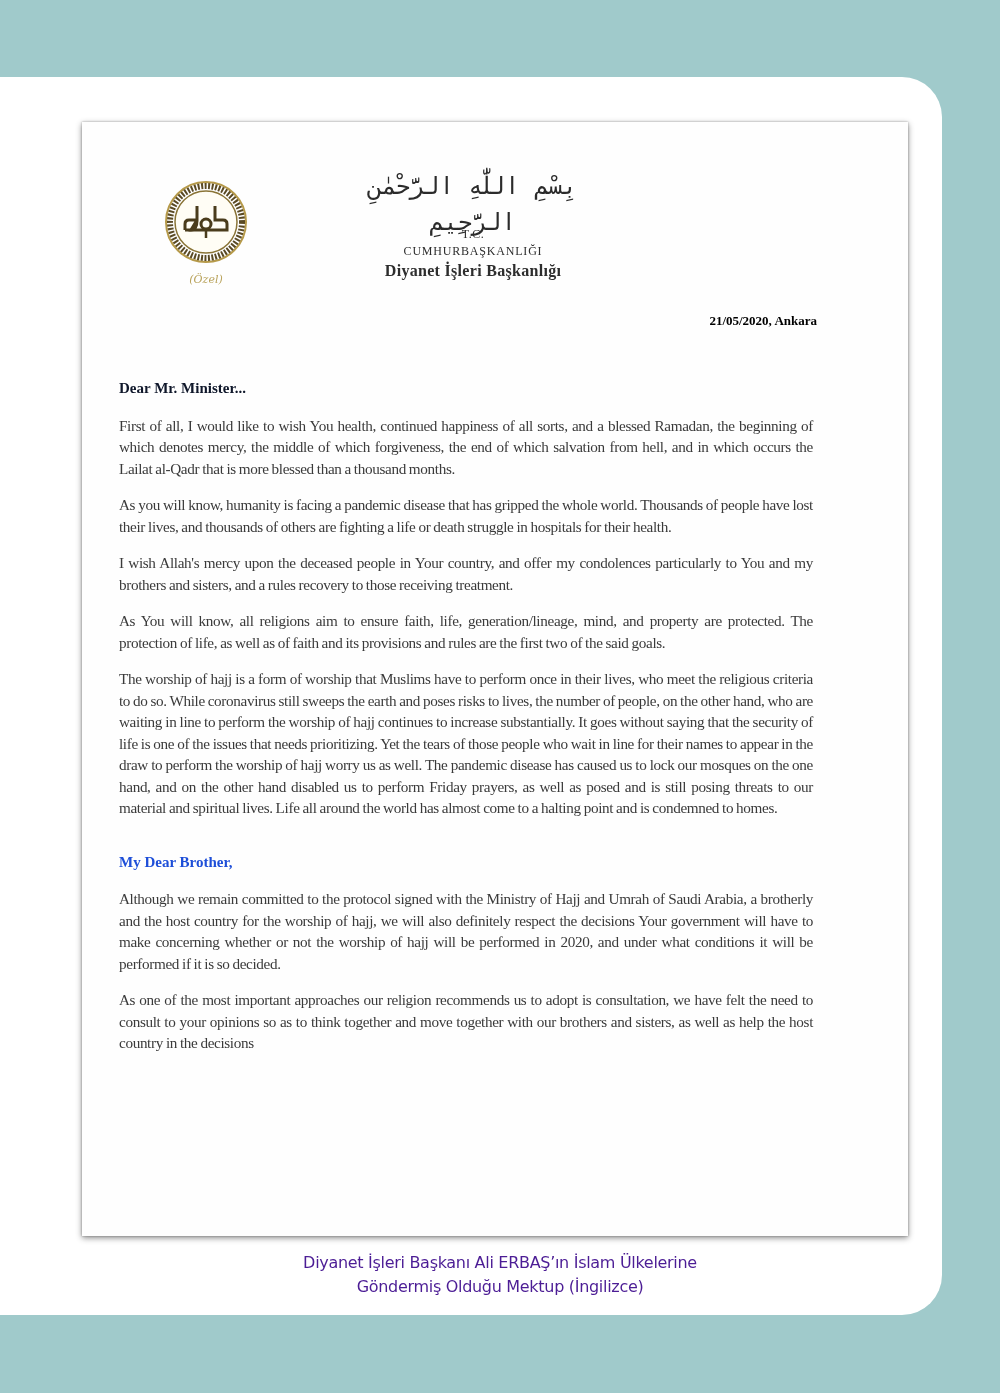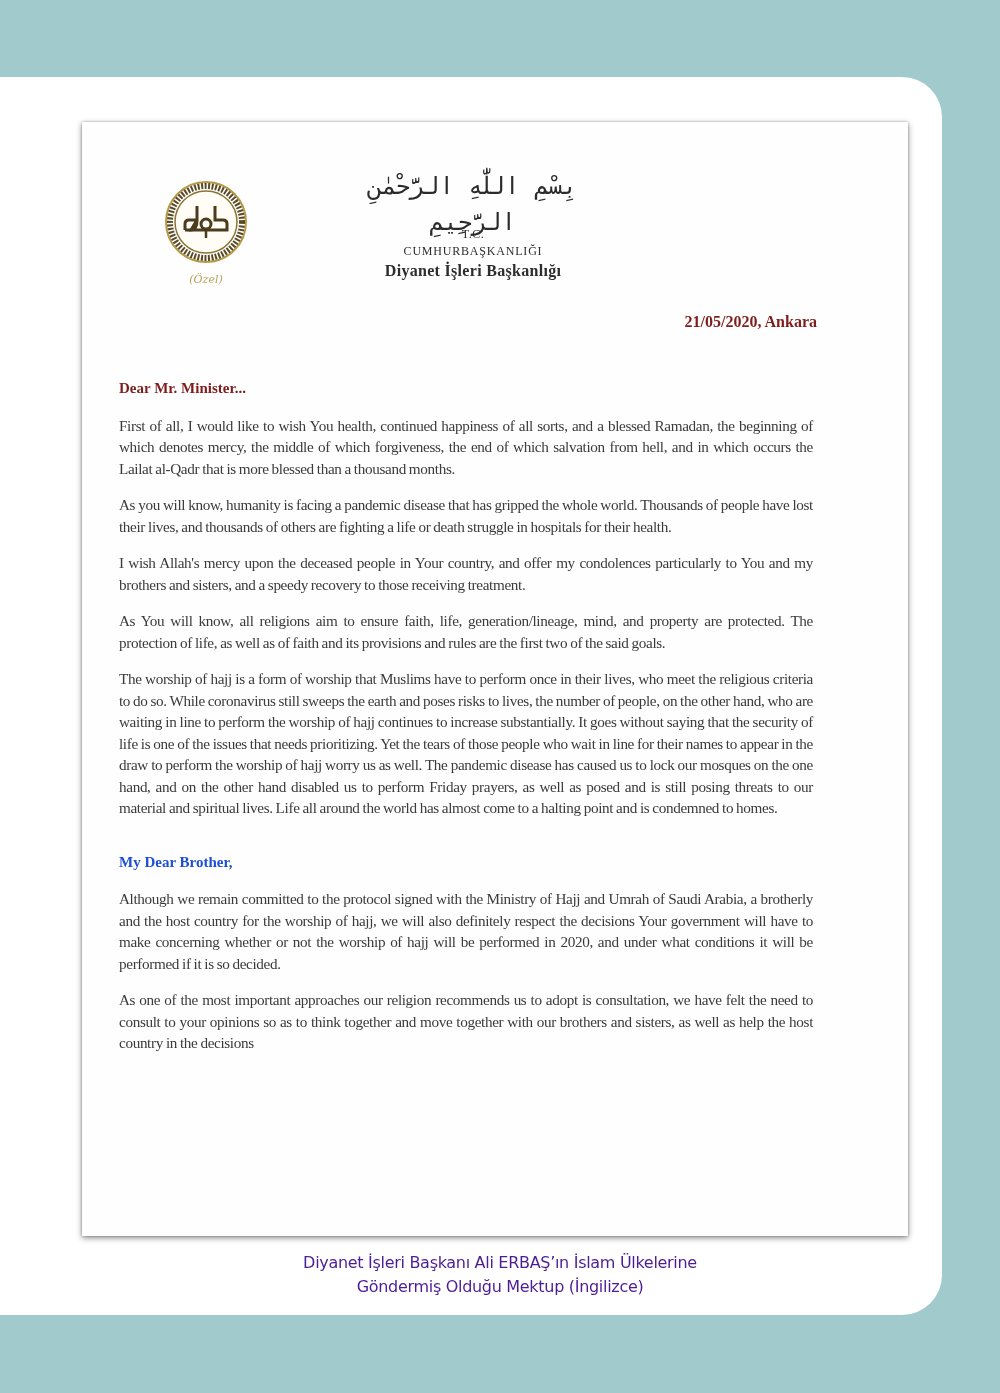--- a/index.html
+++ b/index.html
@@ -46,37 +46,37 @@
     width: 310px;
     text-align: center;
     color: #2d2d2d;
   }
   .tc { font-size: 12px; line-height: 16px; letter-spacing: 0.5px; }
   .cb { font-size: 12px; line-height: 18px; letter-spacing: 0.8px; font-weight: normal; }
   .dib { font-size: 16px; line-height: 22px; font-weight: bold; letter-spacing: 0.3px; }
   .date {
     position: absolute;
     right: 183px; top: 313px;
-    font-size: 16px;
+    font-size: 13px;
     font-weight: bold;
-    color: #7f1d1d;
+    color: #000000;
   }
   .letter {
     position: absolute;
     left: 119px; top: 378px;
     width: 694px;
     color: #3a3a3a;
     font-family: "Liberation Serif", serif;
     font-size: 15.2px;
     line-height: 21.5px;
   }
   .letter .salutation {
     font-weight: bold;
     font-size: 15px;
-    color: #7f1d1d;
+    color: #0f172a;
     margin: 0 0 8px 0;
   }
   .letter p {
     margin: 15px 0 9px 0;
     text-align: justify;
     letter-spacing: -0.35px;
     word-spacing: -0.5px;
   }
   .letter .salutation2 {
     font-weight: bold;
@@ -123,21 +123,21 @@
   <div class="cb">CUMHURBAŞKANLIĞI</div>
   <div class="dib">Diyanet İşleri Başkanlığı</div>
 </div>
 
 <div class="date">21/05/2020, Ankara</div>
 
 <div class="letter">
   <div class="salutation">Dear Mr. Minister...</div>
   <p>First of all, I would like to wish You health, continued happiness of all sorts, and a blessed Ramadan, the beginning of which denotes mercy, the middle of which forgiveness, the end of which salvation from hell, and in which occurs the Lailat al-Qadr that is more blessed than a thousand months.</p>
   <p>As you will know, humanity is facing a pandemic disease that has gripped the whole world. Thousands of people have lost their lives, and thousands of others are fighting a life or death struggle in hospitals for their health.</p>
-  <p>I wish Allah's mercy upon the deceased people in Your country, and offer my condolences particularly to You and my brothers and sisters, and a speedy recovery to those receiving treatment.</p>
+  <p>I wish Allah's mercy upon the deceased people in Your country, and offer my condolences particularly to You and my brothers and sisters, and a rules recovery to those receiving treatment.</p>
   <p>As You will know, all religions aim to ensure faith, life, generation/lineage, mind, and property are protected. The protection of life, as well as of faith and its provisions and rules are the first two of the said goals.</p>
   <p>The worship of hajj is a form of worship that Muslims have to perform once in their lives, who meet the religious criteria to do so. While coronavirus still sweeps the earth and poses risks to lives, the number of people, on the other hand, who are waiting in line to perform the worship of hajj continues to increase substantially. It goes without saying that the security of life is one of the issues that needs prioritizing. Yet the tears of those people who wait in line for their names to appear in the draw to perform the worship of hajj worry us as well. The pandemic disease has caused us to lock our mosques on the one hand, and on the other hand disabled us to perform Friday prayers, as well as posed and is still posing threats to our material and spiritual lives. Life all around the world has almost come to a halting point and is condemned to homes.</p>
   <div class="salutation2">My Dear Brother,</div>
   <p>Although we remain committed to the protocol signed with the Ministry of Hajj and Umrah of Saudi Arabia, a brotherly and the host country for the worship of hajj, we will also definitely respect the decisions Your government will have to make concerning whether or not the worship of hajj will be performed in 2020, and under what conditions it will be performed if it is so decided.</p>
   <p>As one of the most important approaches our religion recommends us to adopt is consultation, we have felt the need to consult to your opinions so as to think together and move together with our brothers and sisters, as well as help the host country in the decisions</p>
 </div>
 
 <div class="caption">
   <div>Diyanet İşleri Başkanı Ali ERBAŞ’ın İslam Ülkelerine</div>
   <div>Göndermiş Olduğu Mektup (İngilizce)</div>

